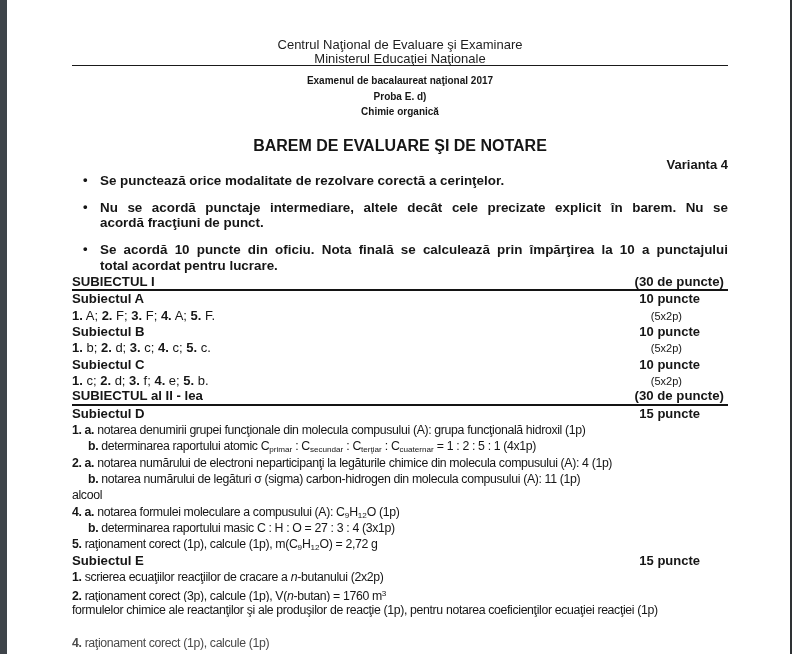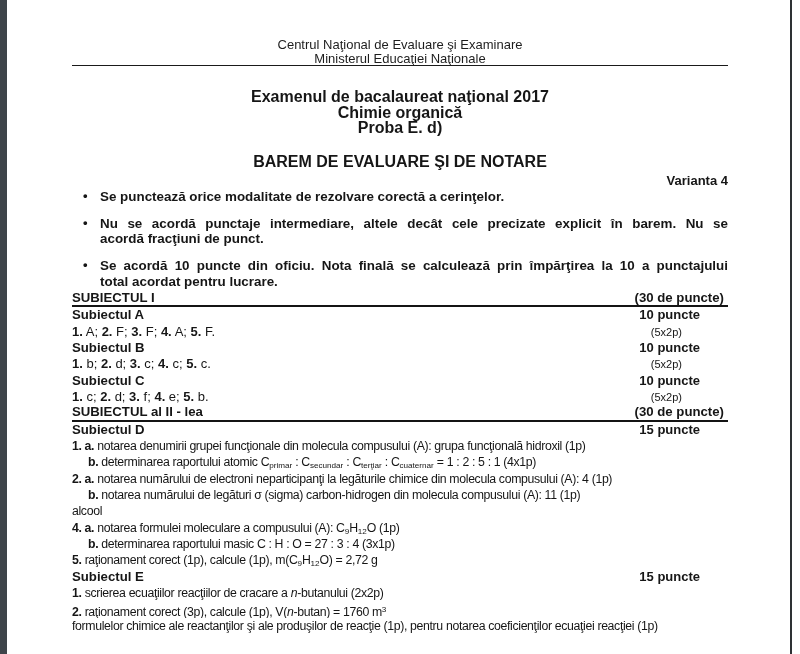--- a/index.html
+++ b/index.html
@@ -18,21 +18,21 @@
   }
   .page-edge {
     position: absolute; left: 790px; top: 0; width: 2px; height: 654px;
     background: #2e3134;
   }
   .content {
     position: absolute; left: 72px; top: 0; width: 656px;
   }
   .org { font-size: 13px; line-height: 13.5px; text-align: center; margin-top: 38px; color: #1d1d1d; }
   .rule { border: 0; border-top: 1.5px solid #1a1a1a; margin: 0; }
-  .exam-title { font-weight: bold; font-size: 16px; line-height: 15.5px; text-align: center; margin-top: 23px; }
+  .exam-title { font-weight: bold; font-size: 10px; line-height: 15.5px; text-align: center; margin-top: 7px; }
   .barem-title { font-weight: bold; font-size: 16px; line-height: 15px; text-align: center; margin-top: 18px; }
   .variant { font-weight: bold; font-size: 13px; line-height: 14px; text-align: right; margin-top: 5px; }
   .bullets { margin: 0; padding: 0; list-style: none; font-weight: bold; font-size: 13.4px; line-height: 15.3px; }
   .bullets li { position: relative; padding-left: 28px; }
   .bullets li .dot { position: absolute; left: 11px; top: -1px; font-size: 13px; }
   .bullets li.b1 { margin-top: 1px; }
   .bullets li.b2 { margin-top: 1.5px; }
   .bullets li.b3 { margin-top: 3.5px; }
   .jline { text-align: justify; text-align-last: justify; margin-top: 12px; }
   .rubric { margin-top: 2px; }
@@ -61,22 +61,22 @@
 <div class="page-edge"></div>
 
 <div class="content">
   <div class="org">
     <div>Centrul Naţional de Evaluare şi Examinare</div>
     <div>Ministerul Educaţiei Naţionale</div>
   </div>
   <hr class="rule">
   <div class="exam-title">
     <div>Examenul de bacalaureat naţional 2017</div>
+    <div>Proba E. d)</div>
     <div>Chimie organică</div>
-    <div>Proba E. d)</div>
   </div>
   <div class="barem-title">BAREM DE EVALUARE ŞI DE NOTARE</div>
   <div class="variant">Varianta 4</div>
   <ul class="bullets">
     <li class="b1">
       <span class="dot">•</span>
       <div>Se punctează orice modalitate de rezolvare corectă a cerinţelor.</div>
     </li>
     <li class="b2">
       <span class="dot">•</span>

